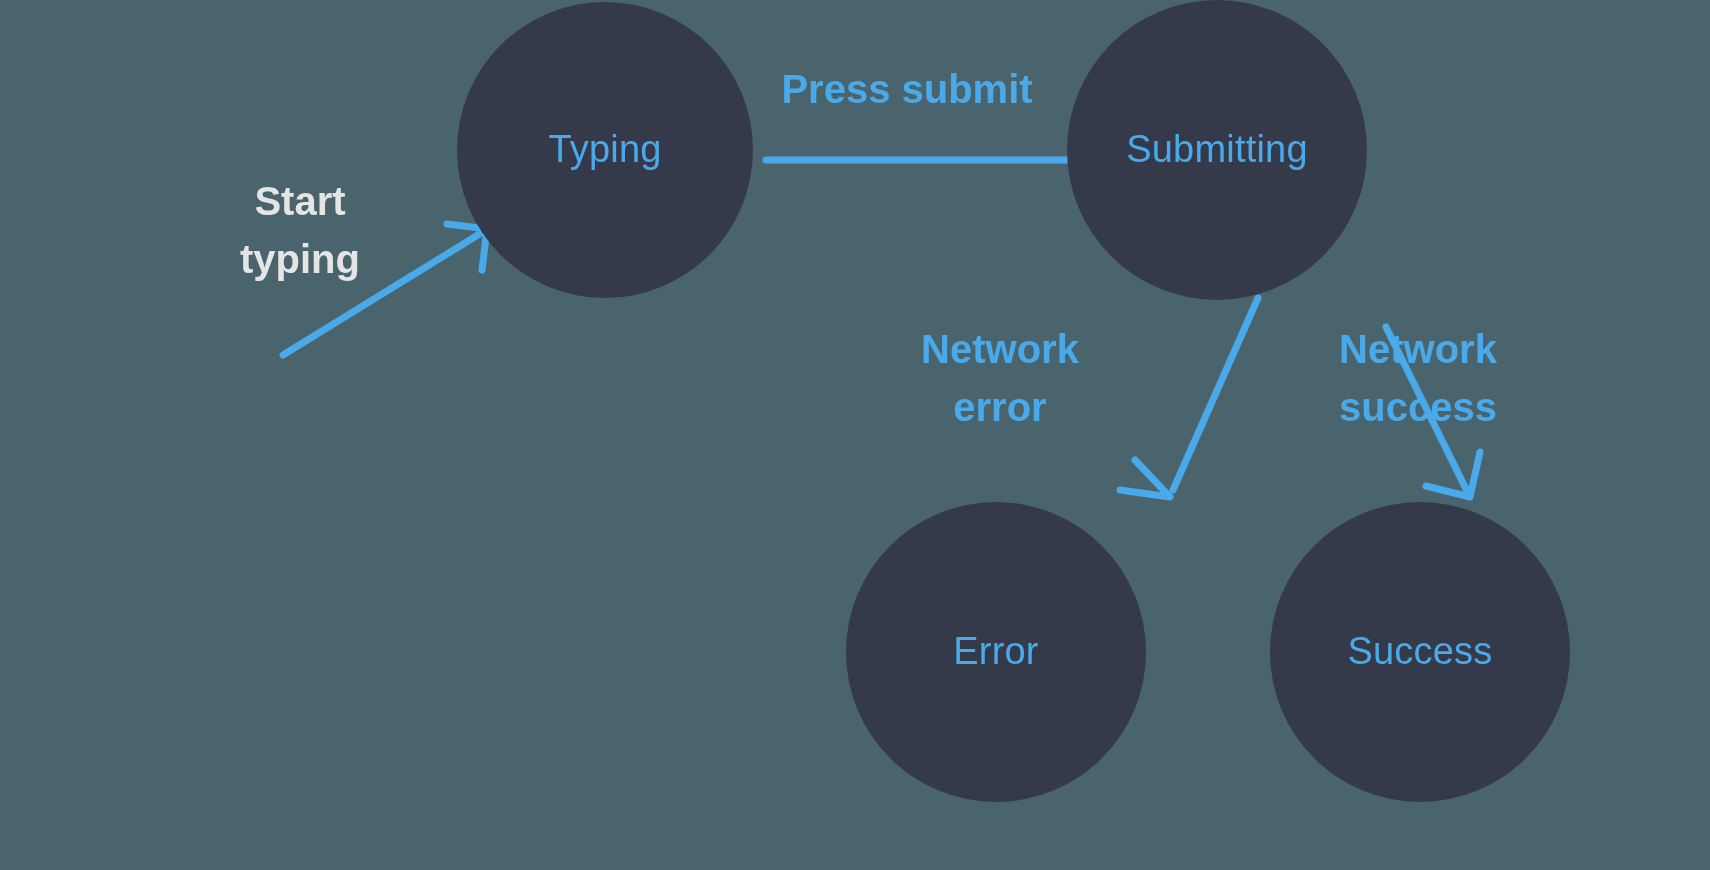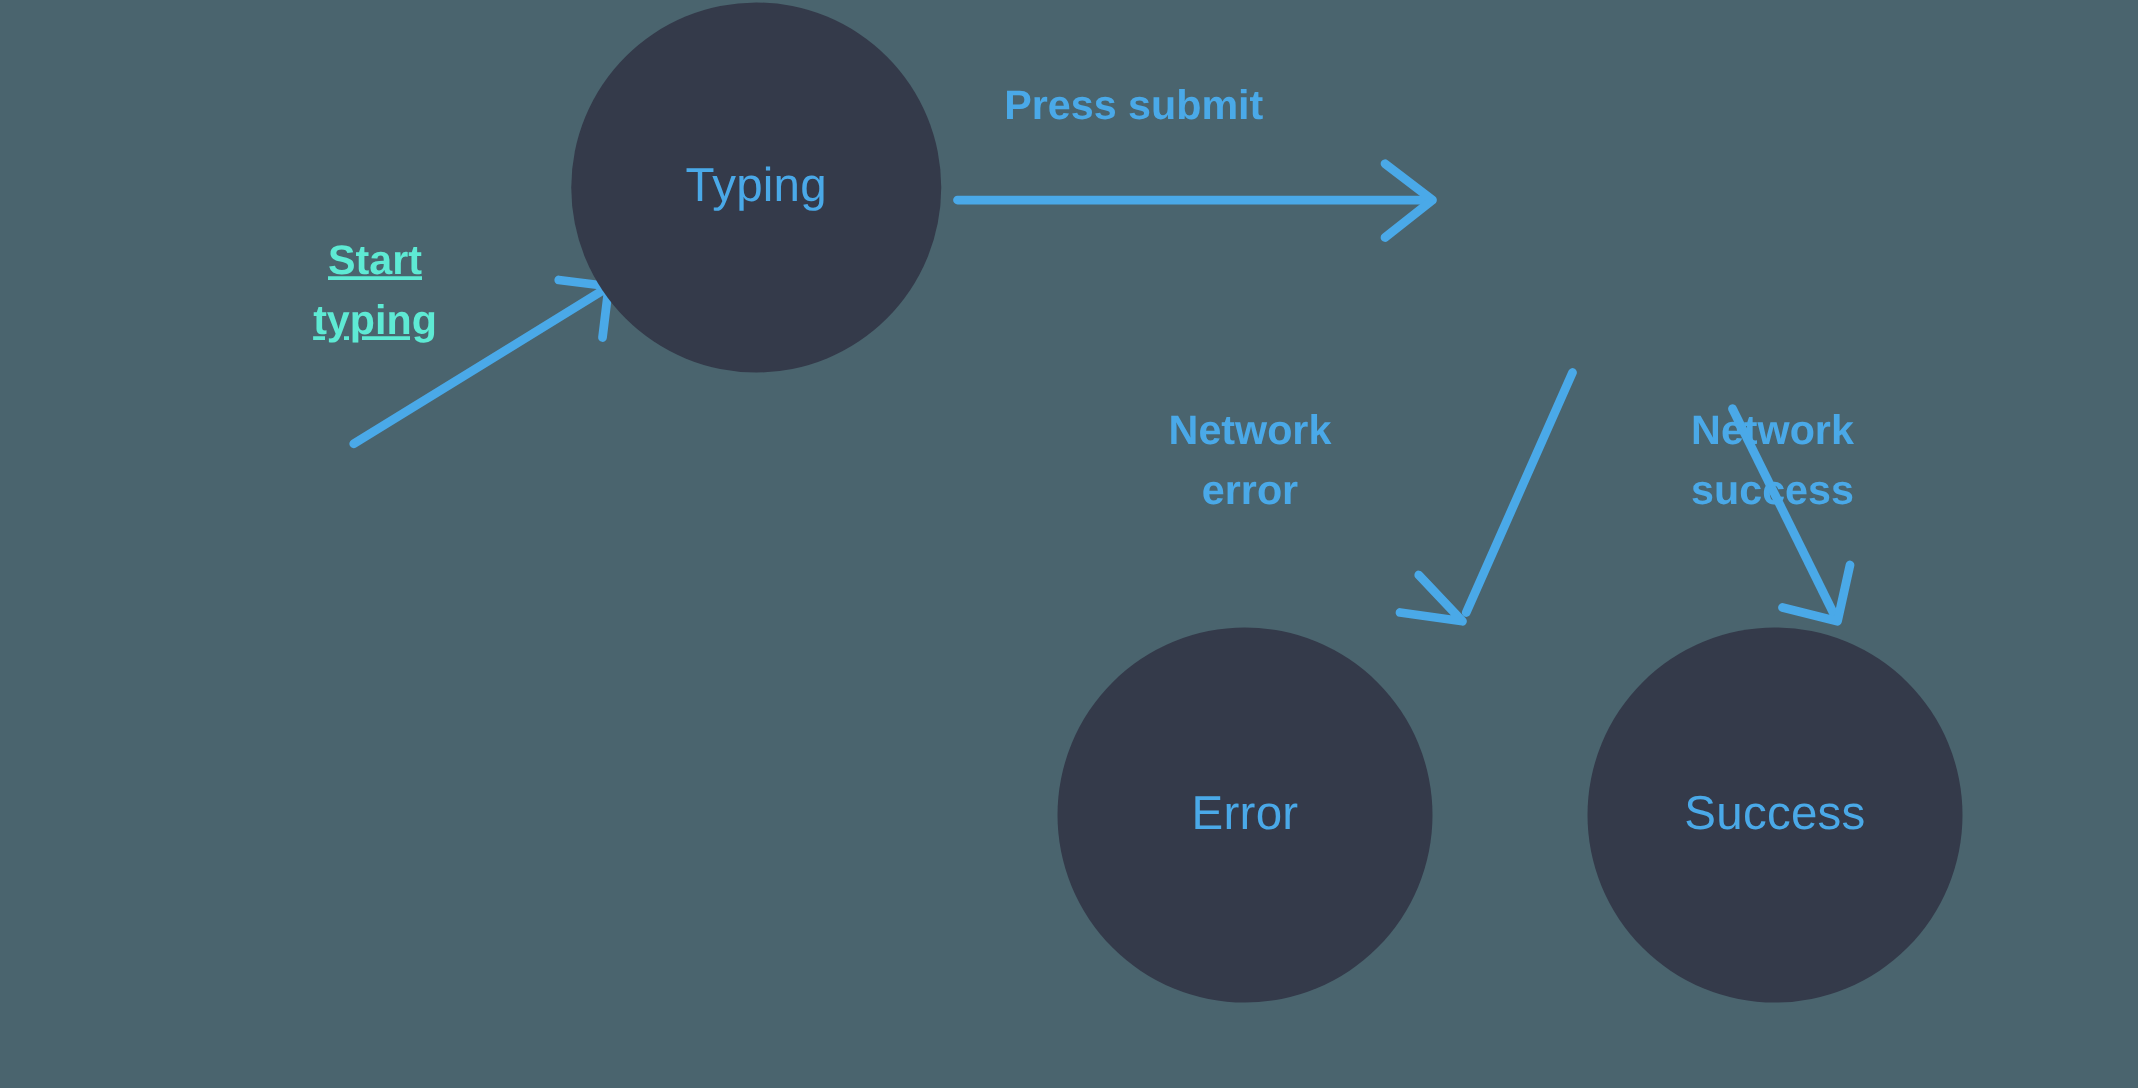--- a/index.html
+++ b/index.html
@@ -30,21 +30,21 @@
     font-weight: 400;
     letter-spacing: 0.2px;
     text-align: center;
     line-height: 1.1;
     white-space: nowrap;
     user-select: none;
   }
   .edge-label {
     position: absolute;
     color: #4aa9e8;
-    font-size: 33px;
+    font-size: 40px;
     font-weight: 700;
     line-height: 1.45;
     text-align: center;
     white-space: pre-line;
     user-select: none;
   }
   #edges {
     position: absolute;
     left: 0;
     top: 0;
@@ -80,28 +80,31 @@
       </g>
       <g>
         <path class="edge-path" d="M 1386 327 L 1467 491" stroke="#4aa9e8"></path>
         <path class="edge-path" d="M 1426 486 L 1470 497 L 1480 452" stroke="#4aa9e8"></path>
       </g>
     </svg>
 
   <div class="node" style="left: 457px; top: 2px; width: 296px; height: 296px; background: rgb(52, 58, 74);">
     <span class="node-label">Typing</span>
   </div>
+  <div class="node" style="left: 1067px; top: 0px; width: 300px; height: 300px; background: rgb(52, 58, 74);">
+    <span class="node-label">Submitting</span>
+  </div>
   <div class="node" style="left: 846px; top: 502px; width: 300px; height: 300px; background: rgb(52, 58, 74);">
     <span class="node-label">Error</span>
   </div>
   <div class="node" style="left: 1270px; top: 502px; width: 300px; height: 300px; background: rgb(52, 58, 74);">
     <span class="node-label">Success</span>
   </div>
 
-  <div class="edge-label" style="left: 100px; top: 184px; width: 400px; color: #5eead4; text-decoration: underline;">Start
+  <div class="edge-label" style="left: 100px; top: 172px; width: 400px; color: #e5e5e5;">Start
 typing</div>
   <div class="edge-label" style="left: 707px; top: 60px; width: 400px; color: rgb(74, 169, 232);">Press submit</div>
   <div class="edge-label" style="left: 800px; top: 320px; width: 400px; color: rgb(74, 169, 232);">Network
 error</div>
   <div class="edge-label" style="left: 1218px; top: 320px; width: 400px; color: rgb(74, 169, 232);">Network
 success</div>
 
 </div>
 
 </body></html>

